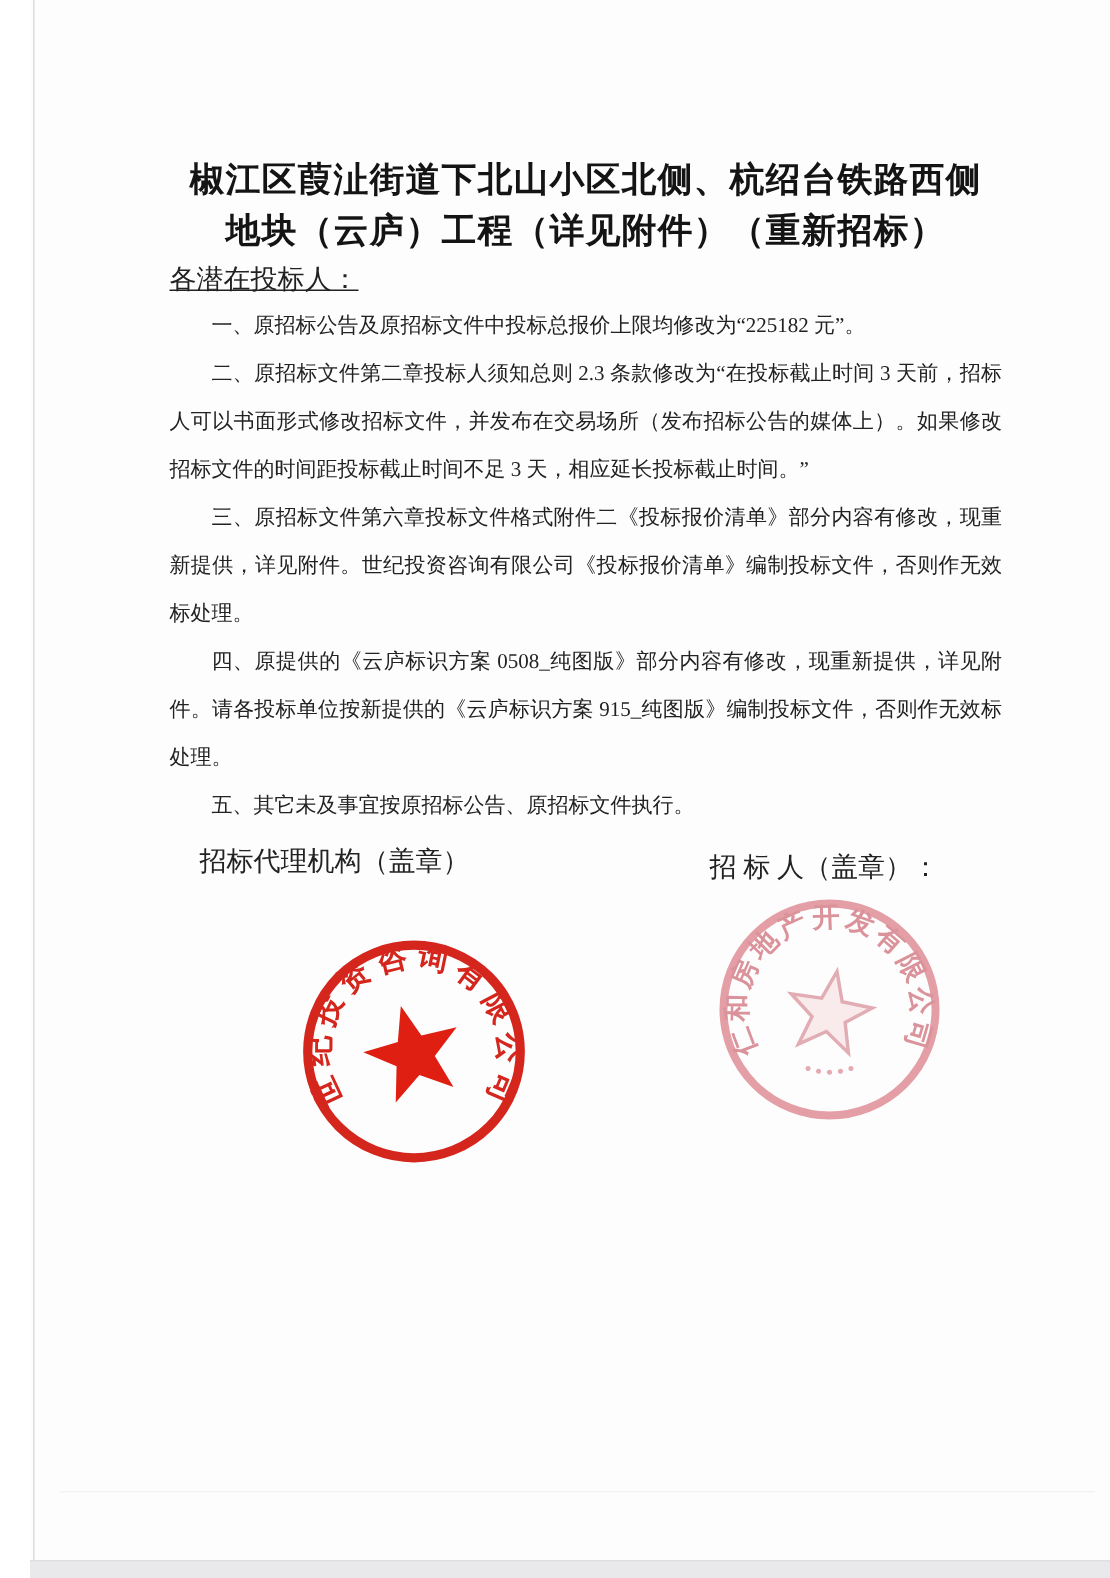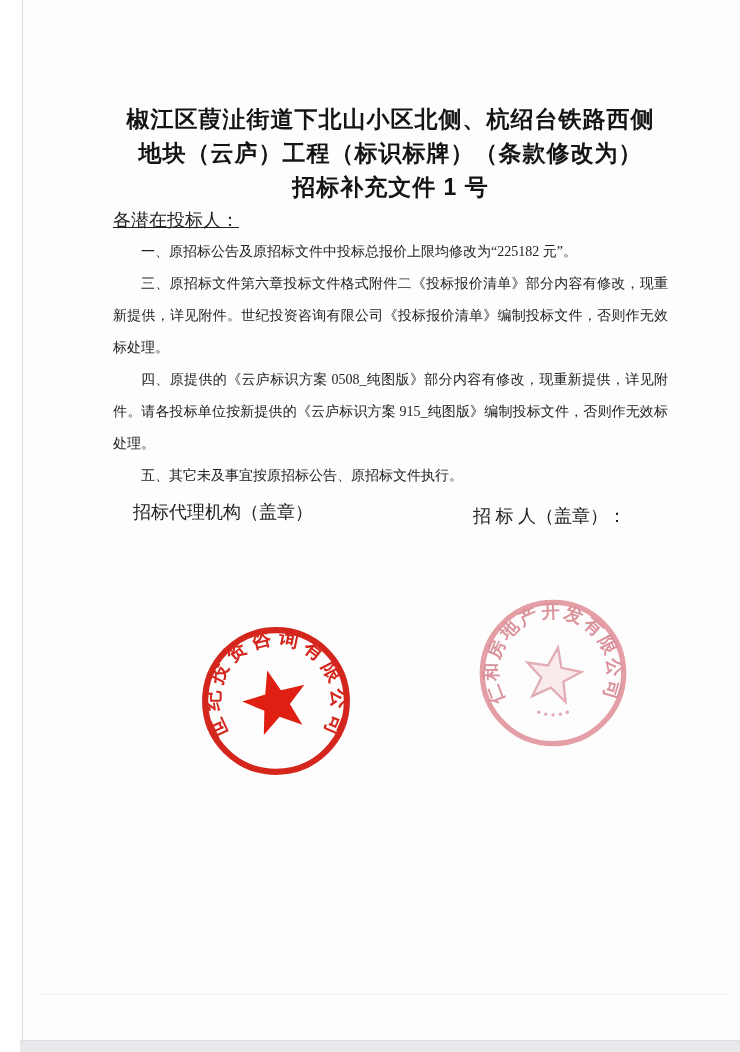--- a/index.html
+++ b/index.html
@@ -98,28 +98,28 @@
 <div class="sheet">
 
   <div class="edge-left"></div>
   <div class="faint-rule"></div>
   <div class="edge-bottom"></div>
 
   <div class="content">
 
     <div class="title">
       <div>椒江区葭沚街道下北山小区北侧、杭绍台铁路西侧</div>
-      <div>地块（云庐）工程（标识标牌）（条款修改为）</div>
-      <div>招标补充文件 1 号</div>
+      <div>地块（云庐）工程（详见附件）（重新招标）</div>
     </div>
 
     <div class="salutation">各潜在投标人：</div>
 
     <div class="bodytext">
       <p>一、原招标公告及原招标文件中投标总报价上限均修改为“225182 元”。</p>
+      <p>二、原招标文件第二章投标人须知总则 2.3 条款修改为“在投标截止时间 3 天前，招标人可以书面形式修改招标文件，并发布在交易场所（发布招标公告的媒体上）。如果修改招标文件的时间距投标截止时间不足 3 天，相应延长投标截止时间。”</p>
       <p>三、原招标文件第六章投标文件格式附件二《投标报价清单》部分内容有修改，现重新提供，详见附件。世纪投资咨询有限公司《投标报价清单》编制投标文件，否则作无效标处理。</p>
       <p>四、原提供的《云庐标识方案 0508_纯图版》部分内容有修改，现重新提供，详见附件。请各投标单位按新提供的《云庐标识方案 915_纯图版》编制投标文件，否则作无效标处理。</p>
       <p>五、其它未及事宜按原招标公告、原招标文件执行。</p>
     </div>
 
     <div class="signature">
       <div class="sig-agency">招标代理机构（盖章）</div>
       <div class="sig-bidder">招 标 人（盖章）：</div>
     </div>
 

